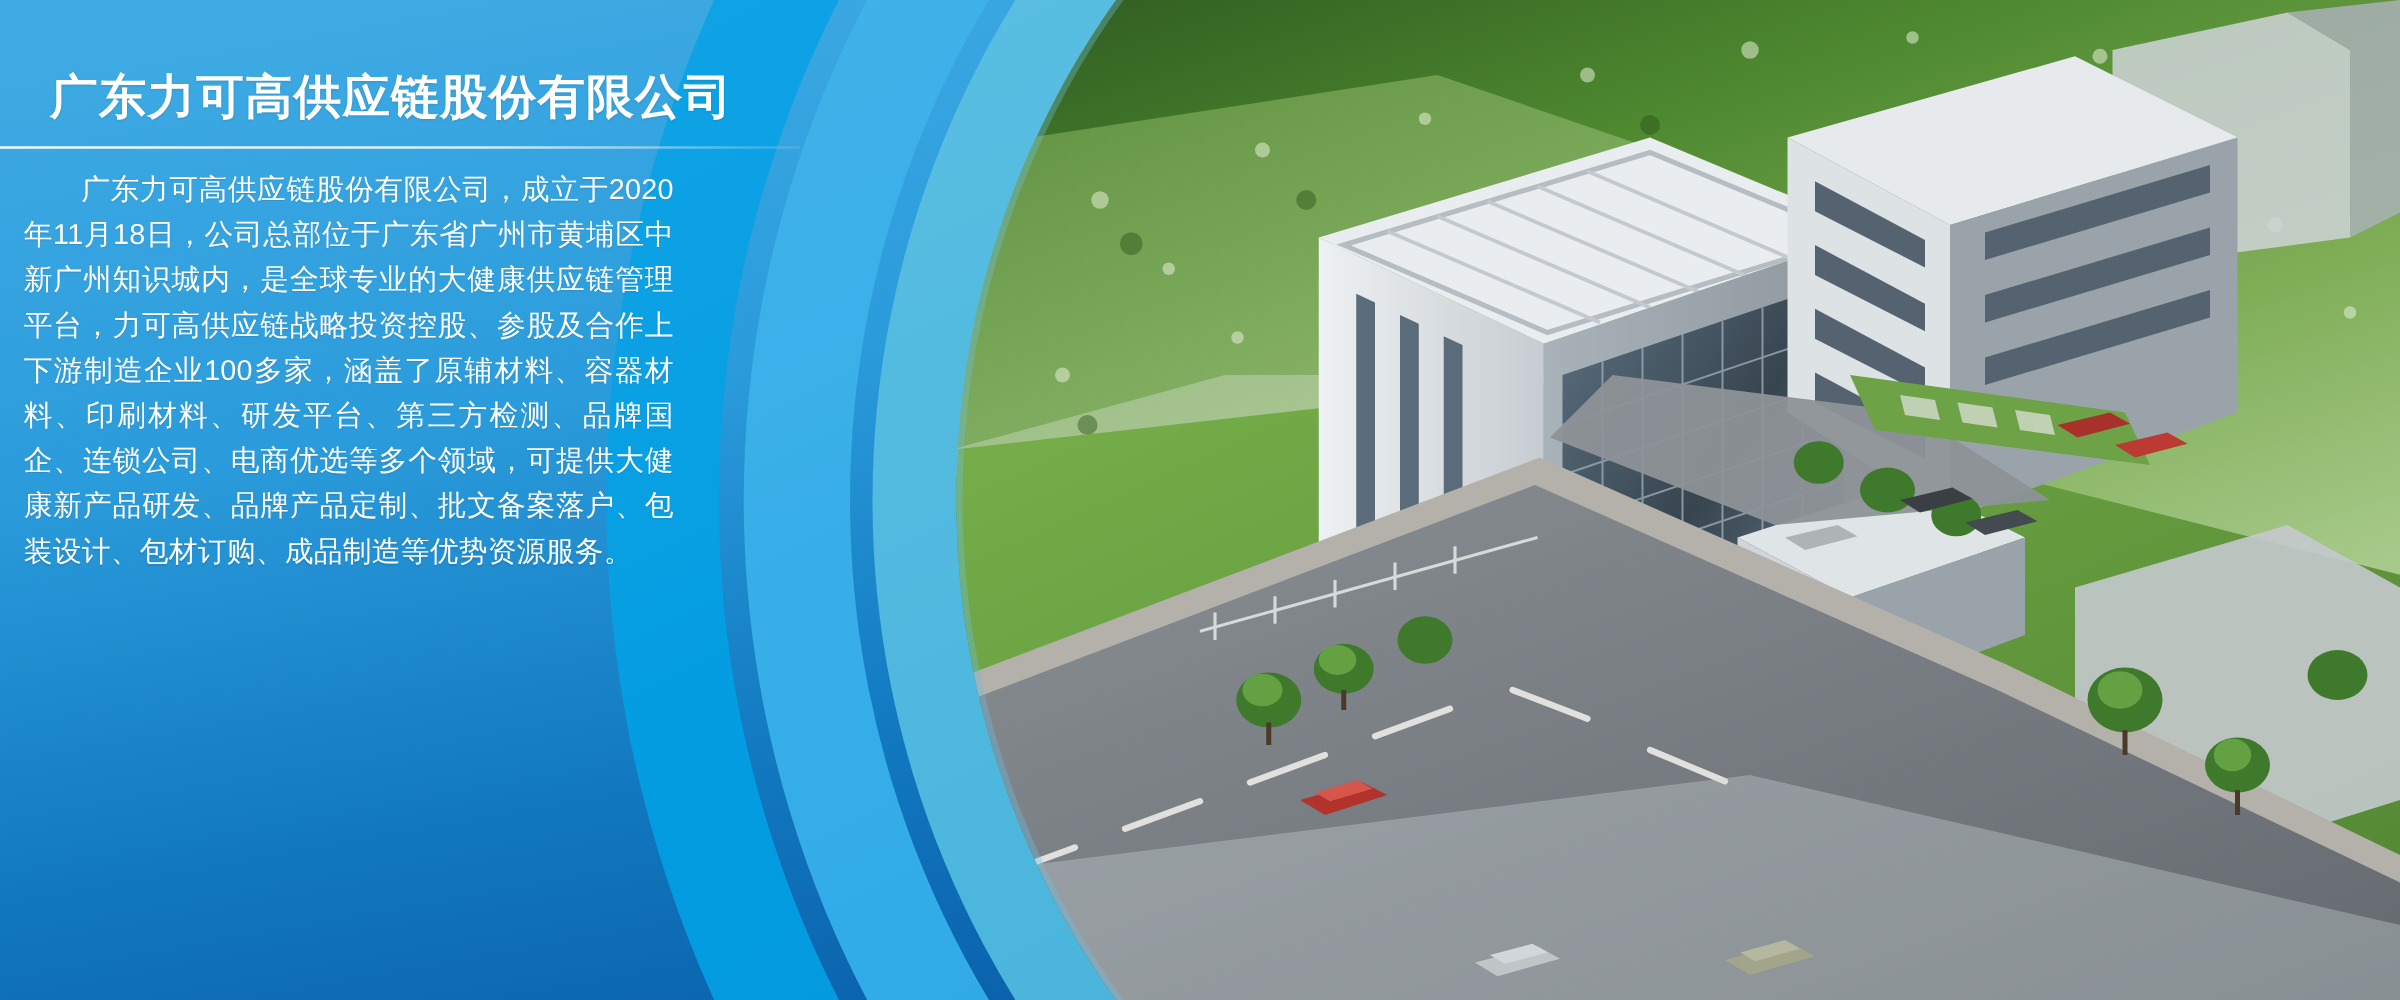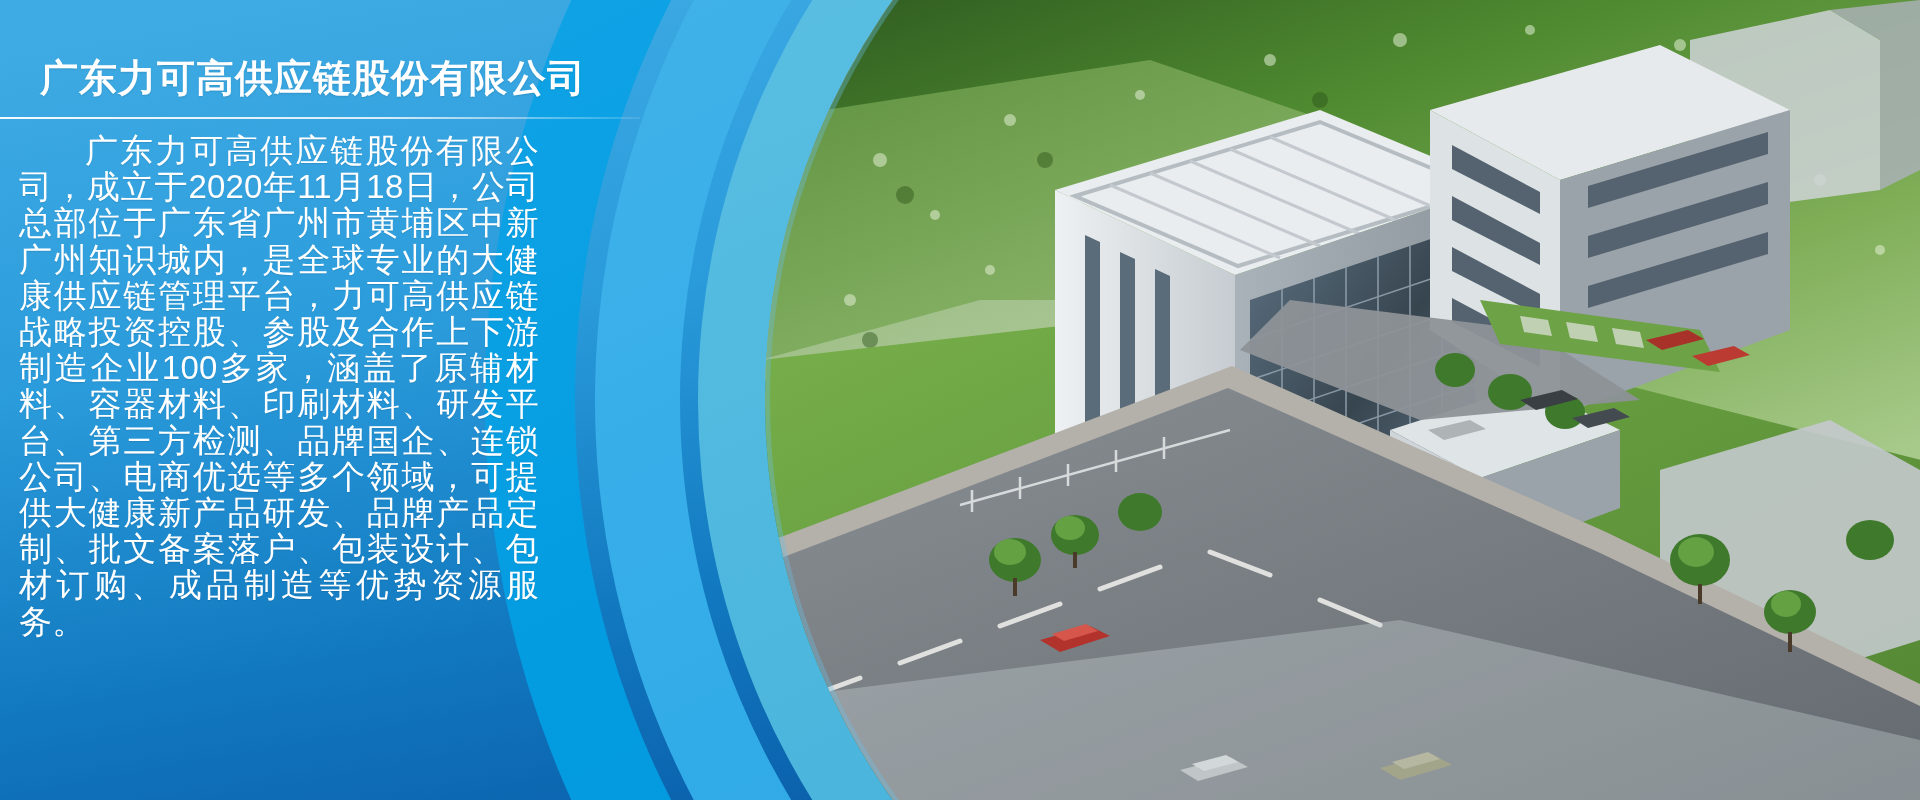--- a/index.html
+++ b/index.html
@@ -76,21 +76,21 @@
                 rgba(255,255,255,0.10) 100%);
   }
 
   .body-copy {
     position: absolute;
     left: 19px;
     top: 133px;
     width: 520px;
     margin: 0;
     color: #ffffff;
-    font-size: 33px;
+    font-size: 23px;
     line-height: 36.2px;
     letter-spacing: 0.2px;
     text-align: justify;
     text-justify: inter-character;
     text-shadow: 0 1px 1px rgba(0,0,0,0.10);
   }
   .body-copy p {
     margin: 0;
     text-indent: 2em;
   }

